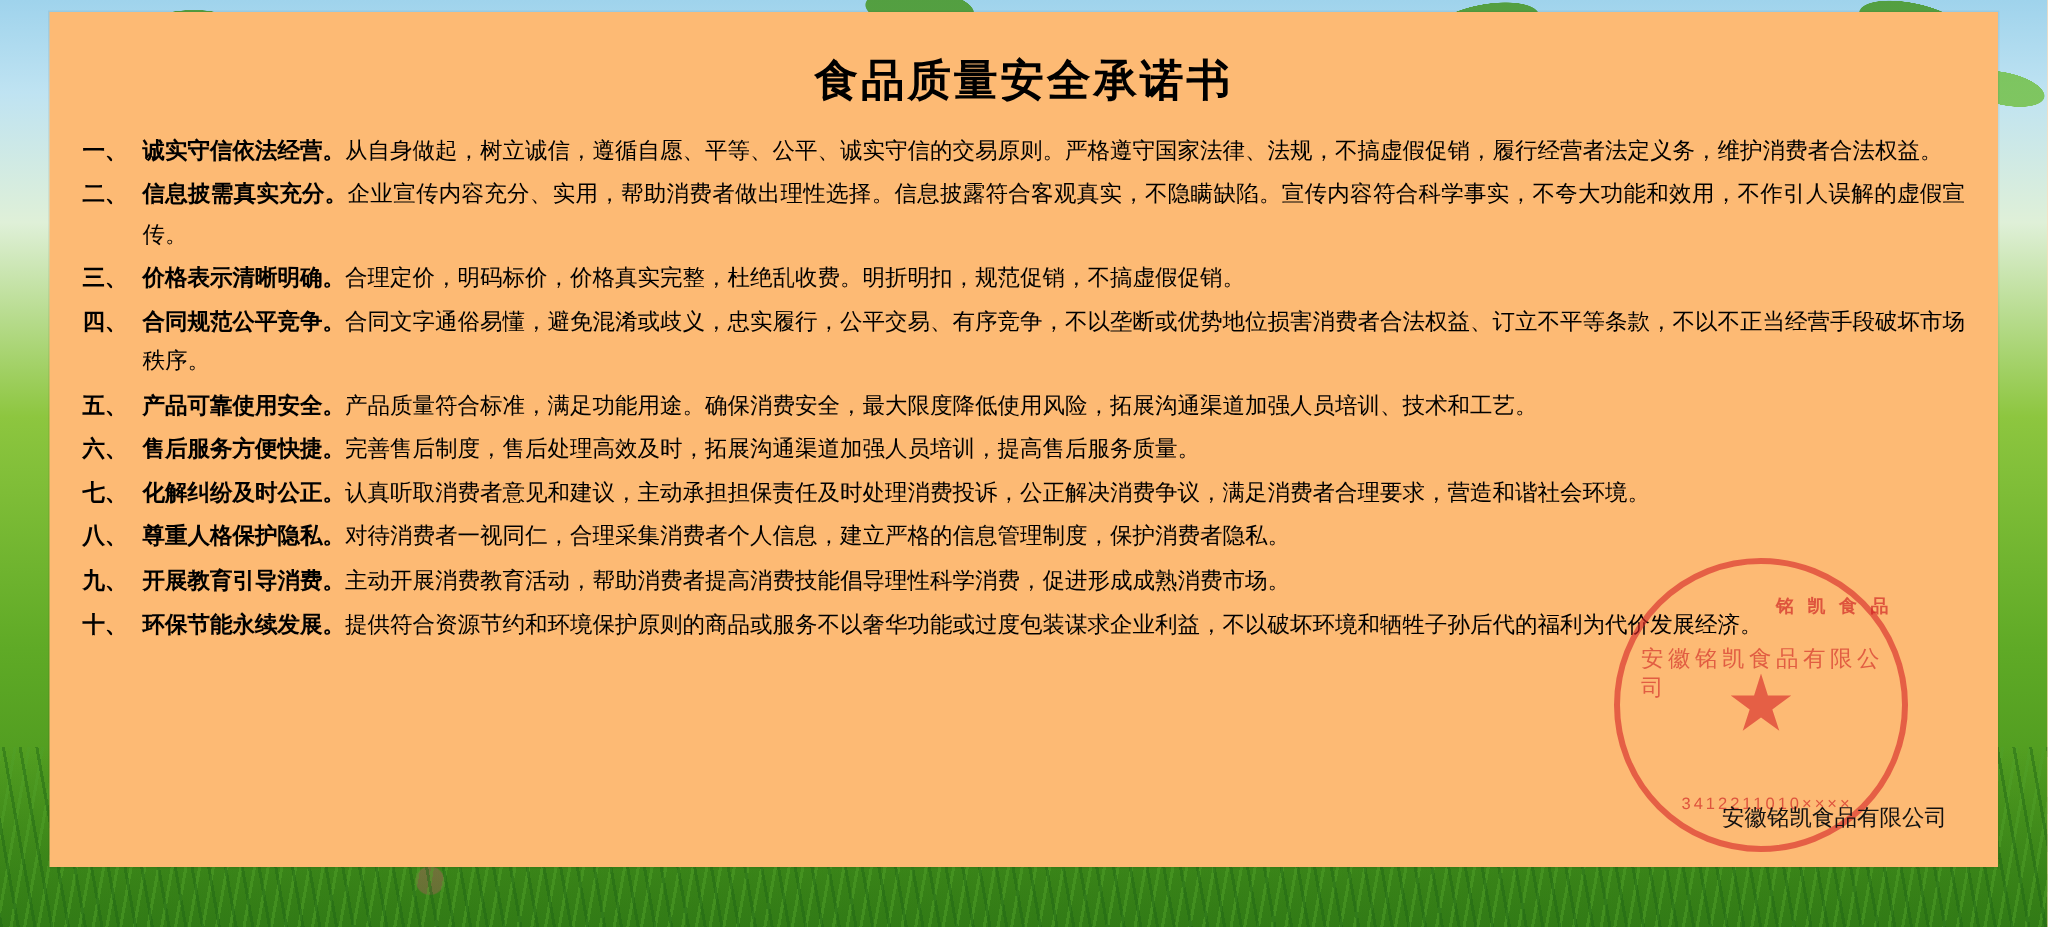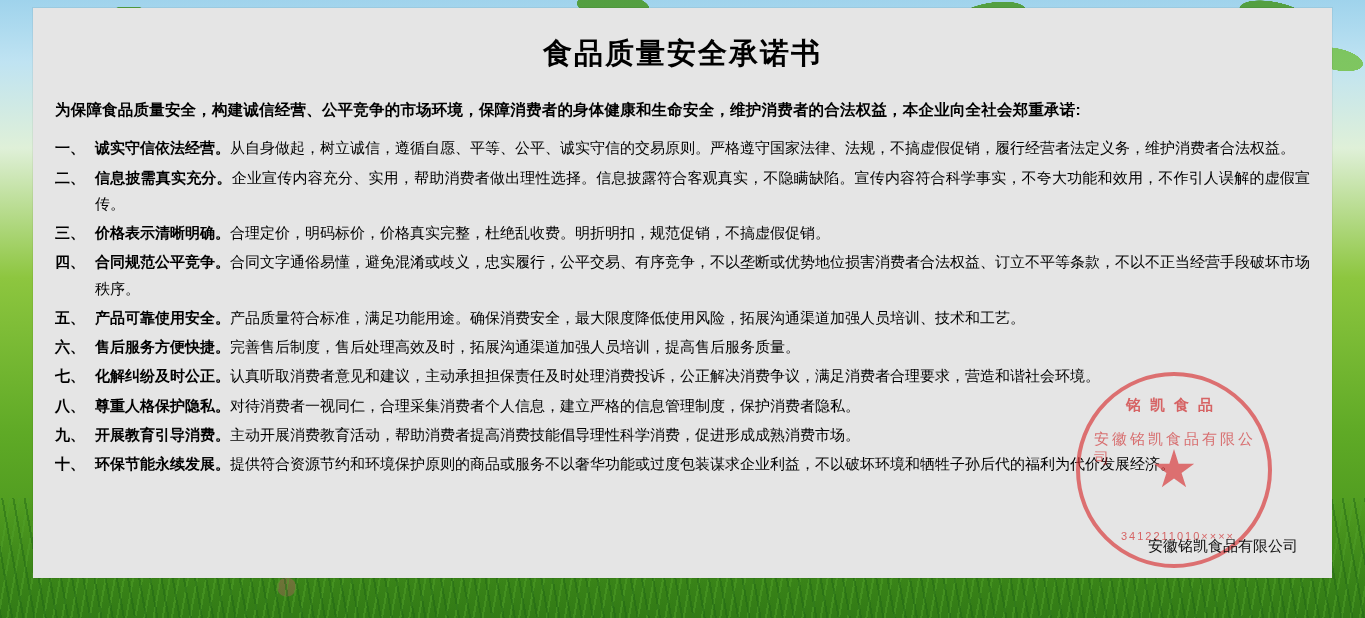--- a/index.html
+++ b/index.html
@@ -57,21 +57,21 @@
   .bg-leaf.l3 { left: 900px; top: -36px; transform: rotate(-10deg); }
   .bg-leaf.l4 { left: 1180px; top: -28px; transform: rotate(12deg); }
 
   
   .sheet {
     position: absolute;
     left: 33px;
     top: 8px;
     width: 1299px;
     height: 570px;
-    background: #e5e5e5;
+    background: #fdba74;
     box-shadow: 0 0 0 1px rgba(0,0,0,.05);
     overflow: hidden;
   }
   .doc-title {
     text-align: center;
     font-size: 29px;
     font-weight: bold;
     letter-spacing: 2px;
     color: #000;
     margin: 26px 0 0 0;
@@ -149,23 +149,23 @@
         rgba(214,38,40,.75) 40% 48%, transparent 48% 60%,
         rgba(214,38,40,.75) 60% 68%, transparent 68% 80%,
         rgba(214,38,40,.75) 80% 88%, transparent 88% 100%);
     clip-path: polygon(50% 0%, 61% 35%, 98% 35%, 68% 57%, 79% 91%, 50% 70%, 21% 91%, 32% 57%, 2% 35%, 39% 35%);
     background: rgba(214,38,40,.62);
   }
   .seal-text-top {
     position: absolute;
     left: 0; right: 0;
     top: 20px;
-    text-align: center;
+    text-align: right;
     color: rgba(206, 32, 34, .66);
-    font-size: 15px;
+    font-size: 12px;
     letter-spacing: 9px;
     font-family: "Liberation Serif", serif;
     font-weight: bold;
   }
   .seal-text-bottom {
     position: absolute;
     left: 8px; right: 0;
     bottom: 22px;
     text-align: center;
     color: rgba(206, 32, 34, .66);
@@ -191,21 +191,20 @@
   <div class="bg"></div>
   <div class="bg-leaf l1"></div>
   <div class="bg-leaf l2"></div>
   <div class="bg-leaf l3"></div>
   <div class="bg-leaf l4"></div>
   <div class="bg-grass"></div>
 
   <div class="sheet">
     <h1 class="doc-title">食品质量安全承诺书</h1>
 
-    <p class="doc-lead">为保障食品质量安全，构建诚信经营、公平竞争的市场环境，保障消费者的身体健康和生命安全，维护消费者的合法权益，本企业向全社会郑重承诺:</p>
 
     <div class="items">
       <div class="item">
         <span class="item-num">一、</span>
         <span class="item-body"><span class="item-head">诚实守信依法经营。</span><span>从自身做起，树立诚信，遵循自愿、平等、公平、诚实守信的交易原则。严格遵守国家法律、法规，不搞虚假促销，履行经营者法定义务，维护消费者合法权益。</span></span>
       </div>
       <div class="item">
         <span class="item-num">二、</span>
         <span class="item-body"><span class="item-head">信息披需真实充分。</span><span>企业宣传内容充分、实用，帮助消费者做出理性选择。信息披露符合客观真实，不隐瞒缺陷。宣传内容符合科学事实，不夸大功能和效用，不作引人误解的虚假宣传。</span></span>
       </div>

